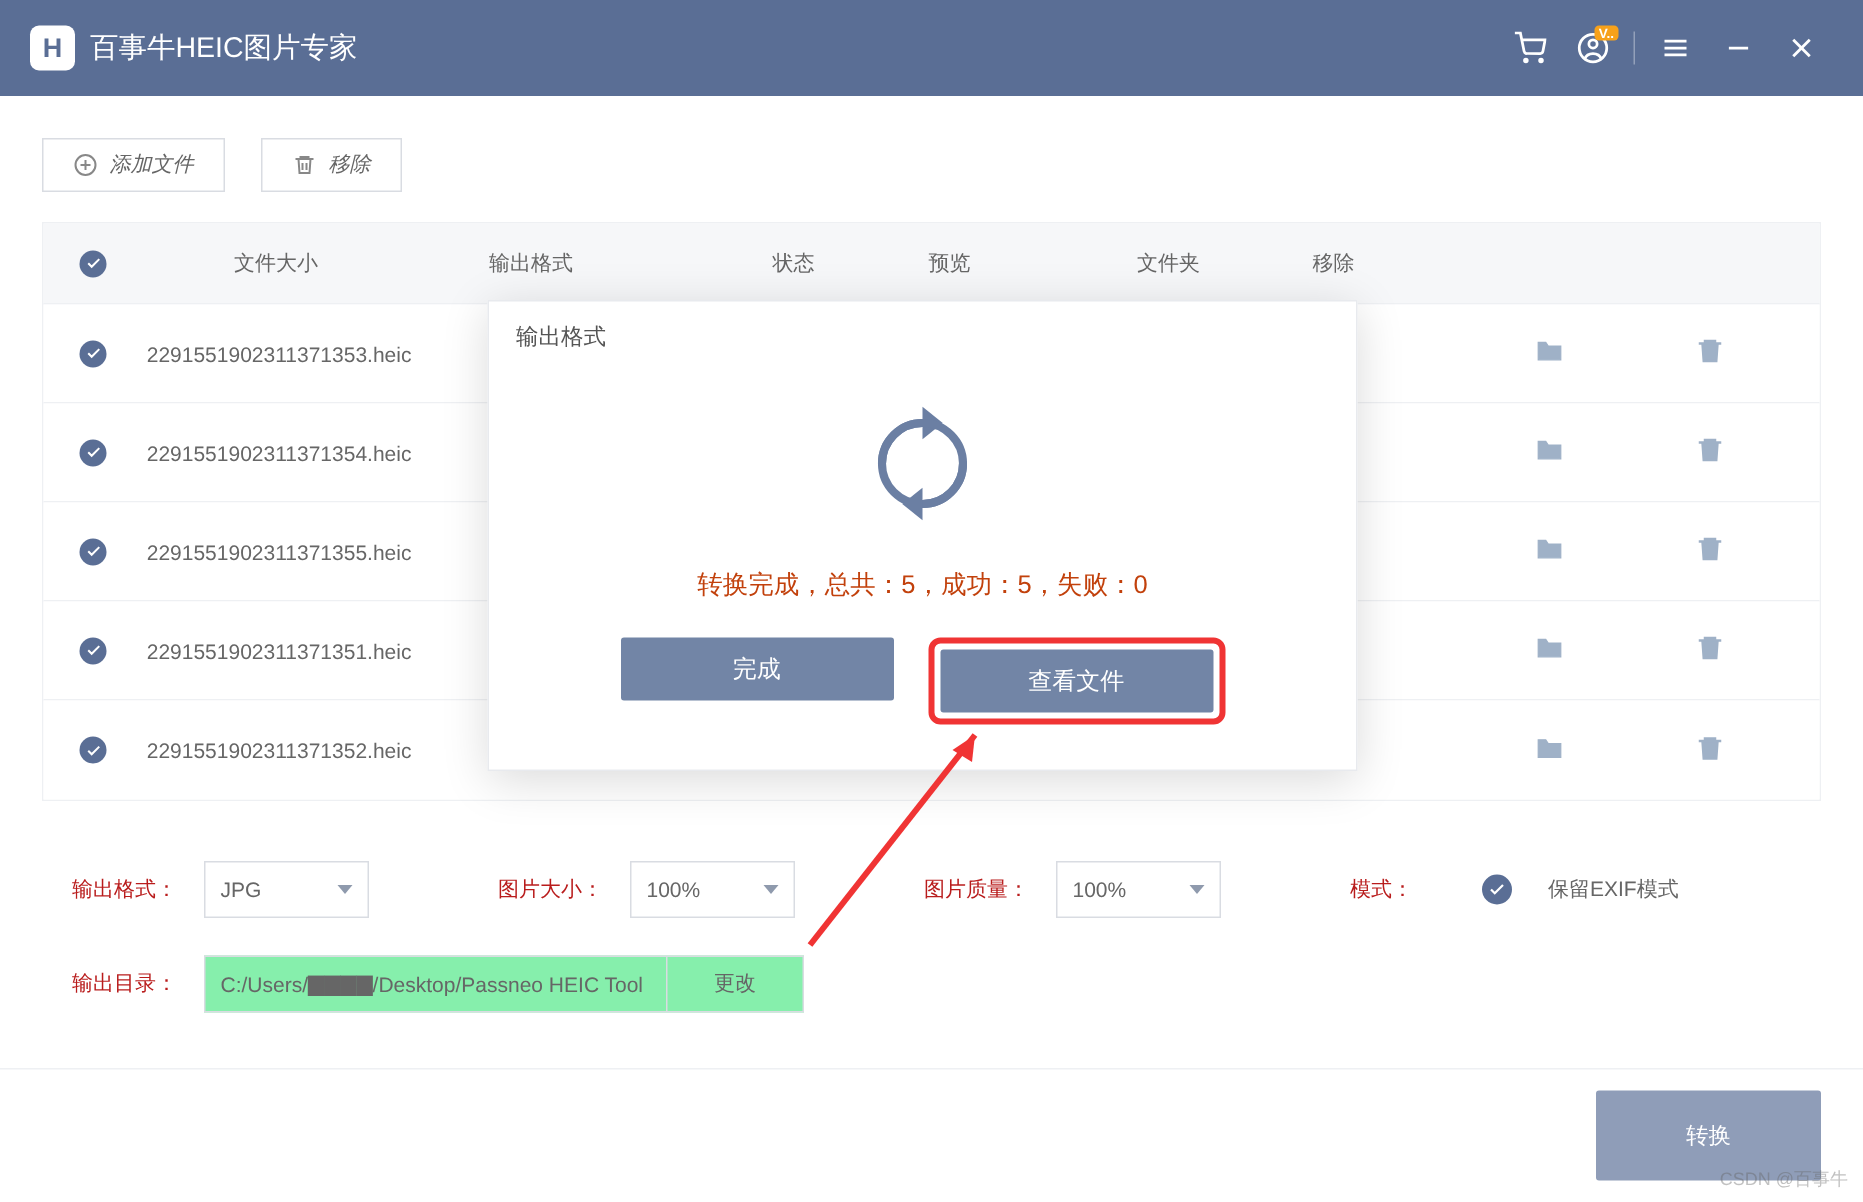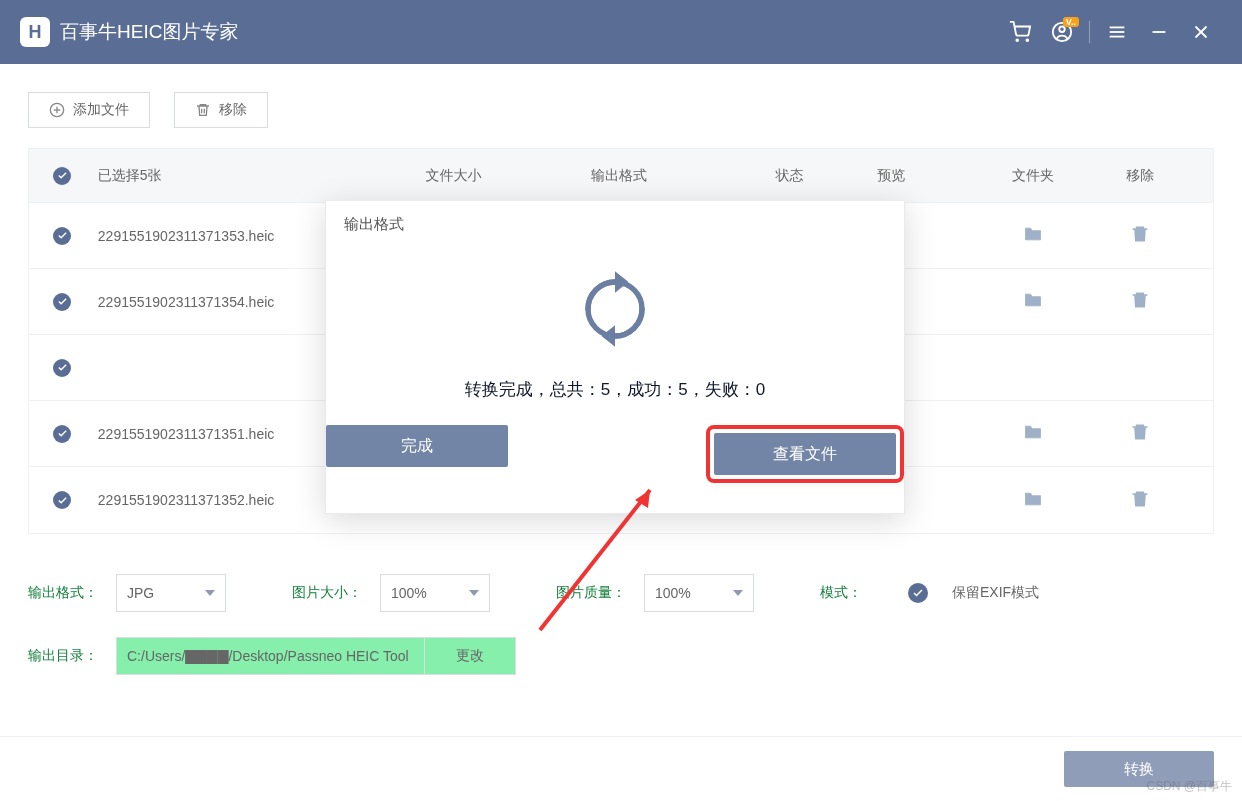--- a/index.html
+++ b/index.html
@@ -8,21 +8,21 @@
   .titlebar-logo { width: 30px; height: 30px; border-radius: 6px; background: #fff; color: #5a6e95; display: flex; align-items: center; justify-content: center; font-weight: bold; font-size: 18px; margin-right: 10px; }
   .titlebar-title { font-size: 19px; }
   .titlebar-spacer { flex: 1; }
   .titlebar-icon { width: 42px; height: 42px; display: flex; align-items: center; justify-content: center; cursor: pointer; position: relative; }
   .titlebar-icon svg { width: 22px; height: 22px; fill: none; stroke: #fff; stroke-width: 2; }
   .badge { position: absolute; top: 6px; right: 4px; background: #f7a11a; color: #fff; font-size: 9px; padding: 0 3px; border-radius: 3px; font-weight: bold;}
   .titlebar-divider { width: 1px; height: 22px; background: rgba(255,255,255,0.35); margin: 0 6px; }
   
   .content { padding: 28px; }
   .toolbar { display: flex; gap: 24px; }
-  .btn-outline { border: 1px solid #d9dce2; background: #fff; padding: 8px 20px; display: flex; align-items: center; gap: 8px; color: #666; cursor: pointer; font-size: 14px;}
+  .btn-outline { border: 1px solid #d9dce2; background: #fff; padding: 8px 20px; display: flex; align-items: center; gap: 8px; color: #666; cursor: pointer; font-size: 14px; font-style: italic;}
   .btn-outline svg { width: 16px; height: 16px; stroke: #888; fill:none; stroke-width:2;}
   
   .table-wrap { border: 1px solid #eef0f3; margin-top: 20px; background:#fff;}
   .thead { display: flex; align-items: center; height: 54px; background: #f6f7f9; border-bottom:1px solid #eef0f3; padding: 0 24px; color:#666;}
   .row { display: flex; align-items: center; height: 66px; border-bottom: 1px solid #eef0f3; padding: 0 24px; background:#fff;}
   .row:last-child { border-bottom:none;}
   .col-chk { width: 46px; display:flex; align-items:center;}
   .col-name { width: 280px; }
   .col-size { width: 170px; text-align:center;}
   .col-fmt { width: 170px; text-align:center;}
@@ -31,39 +31,39 @@
   .col-folder { width: 120px; text-align:center;}
   .col-remove { width: 100px; text-align:center;}
   .success-text { color: #3ac251; }
   .chk { width: 18px; height: 18px; border-radius: 50%; background: #5a6e95; display:inline-flex; align-items:center; justify-content:center;}
   .chk svg { width:11px; height:11px; stroke:#fff; stroke-width:3; fill:none;}
   .icon-btn { display:inline-flex; cursor:pointer;}
   .icon-btn svg { width:20px; height:20px; fill:#9fb1c7; stroke:#9fb1c7;}
   
   .settings { margin-top: 40px;}
   .settings-row { display: flex; align-items: center; gap: 18px; margin-bottom: 25px;}
-  .settings-label { color:#15803d; min-width:70px;}
+  .settings-label { color:#b91c1c; min-width:70px;margin-left:20px;}
   .select { border: 1px solid #d9dce2; height: 38px; display:flex; align-items:center; padding: 0 10px; min-width:110px; justify-content:space-between; cursor:pointer; background:#fff;}
   .select .caret { width:0; height:0; border-left:5px solid transparent; border-right:5px solid transparent; border-top:6px solid #8f9aad;}
   .outdir-input { border: 1px solid #d9dce2; height: 38px; width: 400px; display:flex; align-items:center; background:#86efac;}
   .outdir-text { flex:1; padding:0 10px; overflow:hidden; white-space:nowrap; text-overflow:ellipsis;}
   .change-btn { border-left:1px solid #d9dce2; height:100%; padding:0 31px; display:flex; align-items:center; cursor:pointer;}
   .exif-check { width:20px; height:20px; border-radius:50%; background:#5a6e95; display:inline-flex; align-items:center; justify-content:center; margin-right:6px;}
   .exif-check svg { width:12px; height:12px; stroke:#fff; stroke-width:3; fill:none;}
   
   .footer { position:absolute; bottom:0; left:0; right:0; border-top:1px solid #eef0f3; padding:14px 28px; display:flex; justify-content:flex-end; background:rgba(255,255,255,0.8);}
-  .convert-btn { background:#8f9db8; color:#fff; border:none; width:150px; height:36px; font-size:15px; cursor:pointer; border-radius:2px;}
+  .convert-btn { background:#8f9db8; color:#fff; border:none; width:150px; height:60px; font-size:15px; cursor:pointer; border-radius:2px;}
   
   .modal { position:absolute; top:200px; left:325px; width:580px; background:#fff; box-shadow:0 6px 30px rgba(0,0,0,0.15); border:1px solid #e8eaee;}
   .modal-header { padding: 14px 18px 10px; color:#555; font-size:15px;}
   .modal-body { text-align:center; padding: 20px 0 30px;}
   .spinner { width:90px; height:90px; margin:0 auto 24px;}
   .spinner svg { width:90px; height:90px;}
-  .modal-text { font-size:17px; color:#0f172a; }
-  .modal-btns { display:flex; justify-content:space-between; gap:23px; margin-top:24px;}
+  .modal-text { font-size:17px; color:#c2410c; }
+  .modal-btns { display:flex; justify-content:center; gap:23px; margin-top:24px;}
   .mbtn { width:182px; height:42px; background:#7285a6; color:#fff; border:none; font-size:16px; cursor:pointer; border-radius:2px;}
   .highlight-box { border:4px solid #f03434; border-radius:8px; padding:4px; display:inline-block;}
   
   .arrow-annotation { position:absolute; top:450px; left:520px; pointer-events:none;}
   
   .watermark { position:absolute; bottom:6px; right:10px; font-size:12px; color:rgba(100,100,100,0.4);}
 </style>
 </head>
 <body>
 
@@ -130,21 +130,20 @@
 
   <div class="table-wrap">
     <div class="thead">
       <div class="col-chk">
           <span class="chk">
             <svg viewBox="0 0 24 24">
               <polyline points="4 12 9 17 20 6"></polyline>
             </svg>
           </span>
         </div>
-      <div class="col-name">已选择5张</div>
       <div class="col-size">文件大小</div>
       <div class="col-fmt">输出格式</div>
       <div class="col-status">状态</div>
       <div class="col-preview">预览</div>
       <div class="col-folder">文件夹</div>
       <div class="col-remove">移除</div>
     </div>
     <div id="tbody">
         <div class="row">
     <div class="col-chk">
@@ -205,20 +204,21 @@
             </span></div>
         </div>
         <div class="row">
     <div class="col-chk">
             <span class="chk">
               <svg viewBox="0 0 24 24">
                 <polyline points="4 12 9 17 20 6"></polyline>
               </svg>
             </span>
           </div>
+    <div class="col-name">2291551902311371355.heic</div>
     <div class="col-size"></div>
     <div class="col-fmt"></div>
     <div class="col-status success-text"></div>
     <div class="col-preview"><span class="icon-btn">
               <svg viewBox="0 0 24 24" fill="none" stroke-width="2">
                 <path d="M1 12s4-7 11-7 11 7 11 7-4 7-11 7S1 12 1 12z"></path>
                 <circle cx="12" cy="12" r="3"></circle>
               </svg>
             </span></div>
     <div class="col-folder"><span class="icon-btn">

